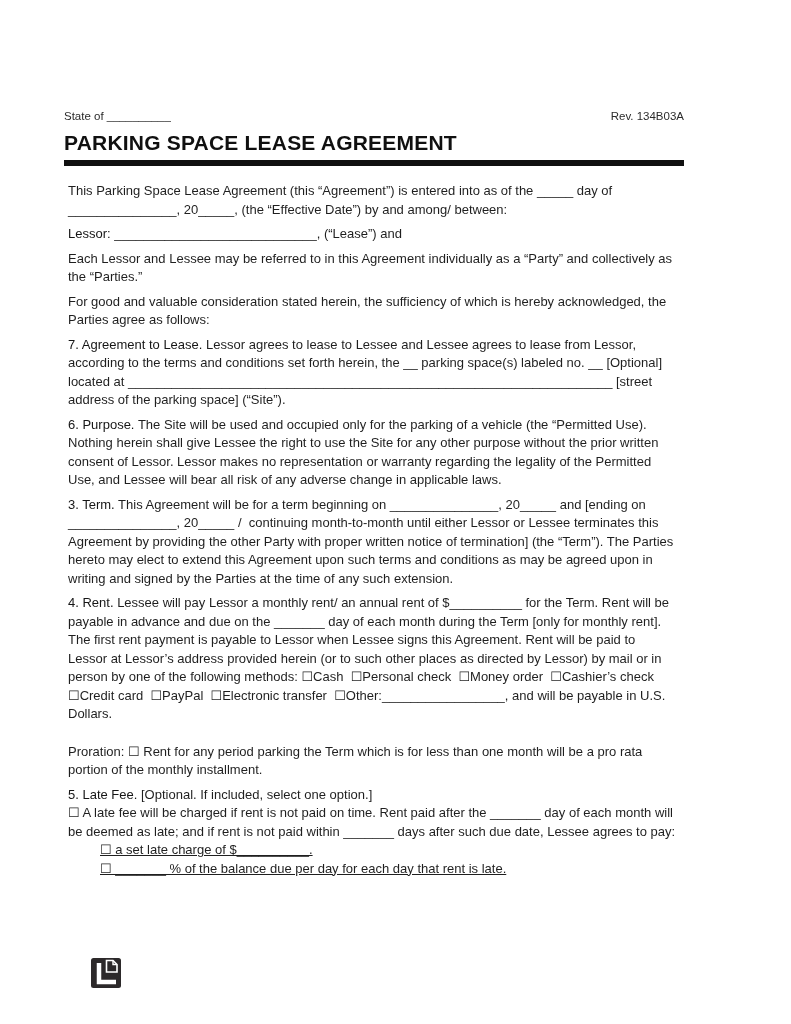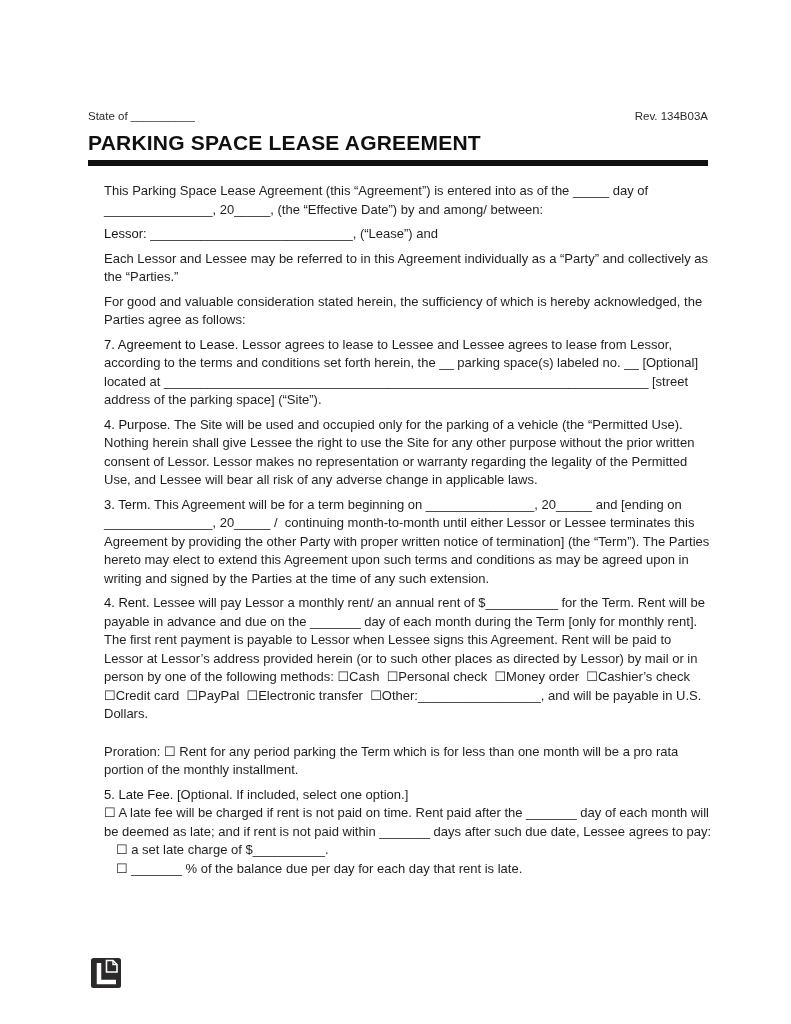--- a/index.html
+++ b/index.html
@@ -7,21 +7,21 @@
   body {
     width: 791px; height: 1024px;
     background: #ffffff;
     font-family: "Liberation Sans", sans-serif;
     color: #1f1f1f;
   }
   .page {
     position: relative;
     width: 791px; height: 1024px;
     background: #fff;
-    padding: 110px 80px 0 88px;
+    padding: 110px 80px 0 64px;
     overflow: hidden;
   }
   .doc-header {
     width: 620px;
     display: flex;
     justify-content: space-between;
     align-items: flex-end;
     font-size: 11.5px;
     color: #2b2b2b;
   }
@@ -39,26 +39,26 @@
     background: #101010;
     margin-top: 5px;
   }
   .doc-body {
     width: 625px;
     margin-top: 16px;
     font-size: 13px;
     line-height: 18.5px;
   }
   .doc-body p {
-    margin: 0 0 6px 16px;
+    margin: 0 0 6px 4px;
     white-space: pre;
   }
   .doc-body p.tight { margin-bottom: 0; }
   .doc-body p.proration { margin-top: 19px; }
-  .doc-body p.sub-option { margin: 0 0 0 28px; }
+  .doc-body p.sub-option { margin: 0 0 0 36px; text-decoration: underline; }
   .doc-body strong { font-weight: normal; color: #161616; }
   .logo {
     position: absolute;
     left: 90px; top: 956px;
     width: 34px; height: 34px;
   }
 </style>
 </head>
 <body>
 
@@ -84,21 +84,21 @@
 the “Parties.”</span></p>
 
     <p><span>For good and valuable consideration stated herein, the sufficiency of which is hereby acknowledged, the
 Parties agree as follows:</span></p>
 
     <p><strong>7. Agreement to Lease.</strong><span> Lessor agrees to lease to Lessee and Lessee agrees to lease from Lessor,
 according to the terms and conditions set forth herein, the __ parking space(s) labeled no. __ [Optional]
 located at ___________________________________________________________________ [street
 address of the parking space] (“Site”).</span></p>
 
-    <p><strong>4. Purpose.</strong><span> The Site will be used and occupied only for the parking of a vehicle (the “Permitted Use).
+    <p><strong>6. Purpose.</strong><span> The Site will be used and occupied only for the parking of a vehicle (the “Permitted Use).
 Nothing herein shall give Lessee the right to use the Site for any other purpose without the prior written
 consent of Lessor. Lessor makes no representation or warranty regarding the legality of the Permitted
 Use, and Lessee will bear all risk of any adverse change in applicable laws.</span></p>
 
     <p><strong>3. Term.</strong><span> This Agreement will be for a term beginning on _______________, 20_____ and [ending on
 _______________, 20_____ /  continuing month-to-month until either Lessor or Lessee terminates this
 Agreement by providing the other Party with proper written notice of termination] (the “Term”). The Parties
 hereto may elect to extend this Agreement upon such terms and conditions as may be agreed upon in
 writing and signed by the Parties at the time of any such extension.</span></p>
 

